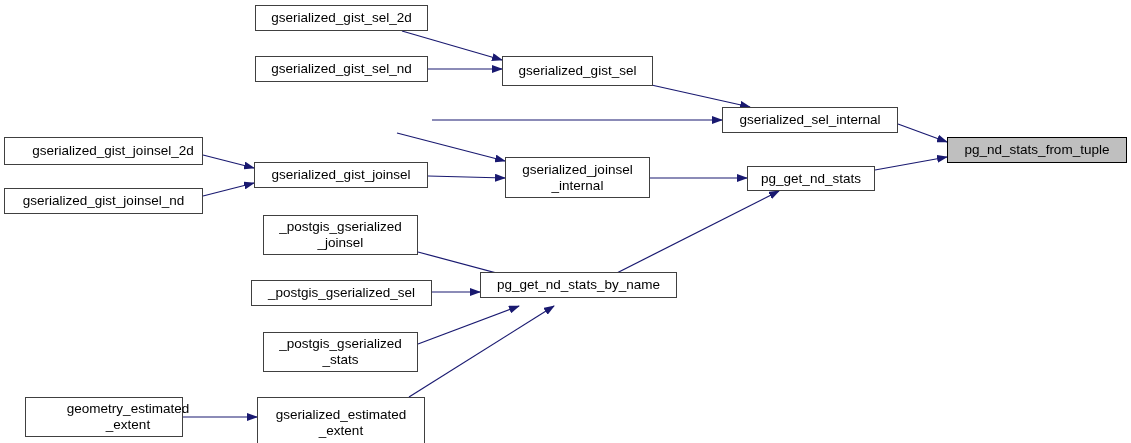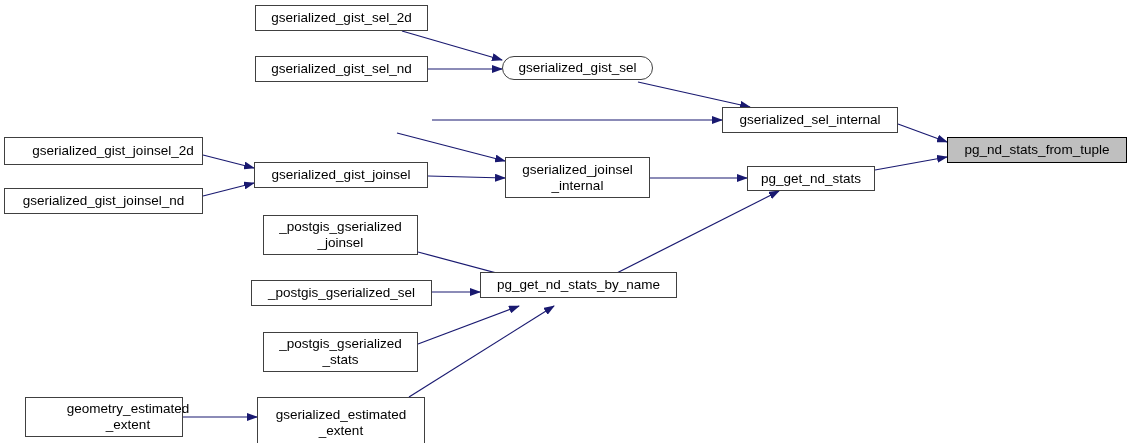--- a/index.html
+++ b/index.html
@@ -75,21 +75,21 @@
     <line x1="418" y1="252" x2="523" y2="280" marker-end="url(#arrowhead)"></line>
     <line x1="432" y1="292" x2="480" y2="292" marker-end="url(#arrowhead)"></line>
     <line x1="418" y1="344" x2="519" y2="306" marker-end="url(#arrowhead)"></line>
     <line x1="409" y1="397" x2="554" y2="306" marker-end="url(#arrowhead)"></line>
     <line x1="603" y1="280" x2="779" y2="191" marker-end="url(#arrowhead)"></line>
     <line x1="183" y1="417" x2="257" y2="417" marker-end="url(#arrowhead)"></line>
   </svg>
 
   <div class="node" style="left:255px; top:5px;   width:173px; height:26px;text-align:center;">gserialized_gist_sel_2d</div>
   <div class="node" style="left:255px; top:56px;  width:173px; height:26px;">gserialized_gist_sel_nd</div>
-  <div class="node" style="left:502px; top:56px;  width:151px; height:24px;border-radius:12px;">gserialized_gist_sel</div>
+  <div class="node" style="left:502px; top:56px;  width:151px; height:30px;">gserialized_gist_sel</div>
   <div class="node" style="left:722px; top:107px; width:176px; height:26px;">gserialized_sel_internal</div>
   <div class="node" style="left:4px;   top:137px; width:199px; height:28px;padding-left:19px;">gserialized_gist_joinsel_2d</div>
   <div class="node" style="left:254px; top:162px; width:174px; height:26px;">gserialized_gist_joinsel</div>
   <div class="node" style="left:505px; top:157px; width:145px; height:41px;">gserialized_joinsel
 _internal</div>
   <div class="node" style="left:747px; top:166px; width:128px; height:25px;">pg_get_nd_stats</div>
   <div class="node highlight" style="left:947px; top:137px; width:180px; height:26px;">pg_nd_stats_from_tuple</div>
   <div class="node" style="left:4px;   top:188px; width:199px; height:26px;">gserialized_gist_joinsel_nd</div>
   <div class="node" style="left:263px; top:215px; width:155px; height:40px;">_postgis_gserialized
 _joinsel</div>

